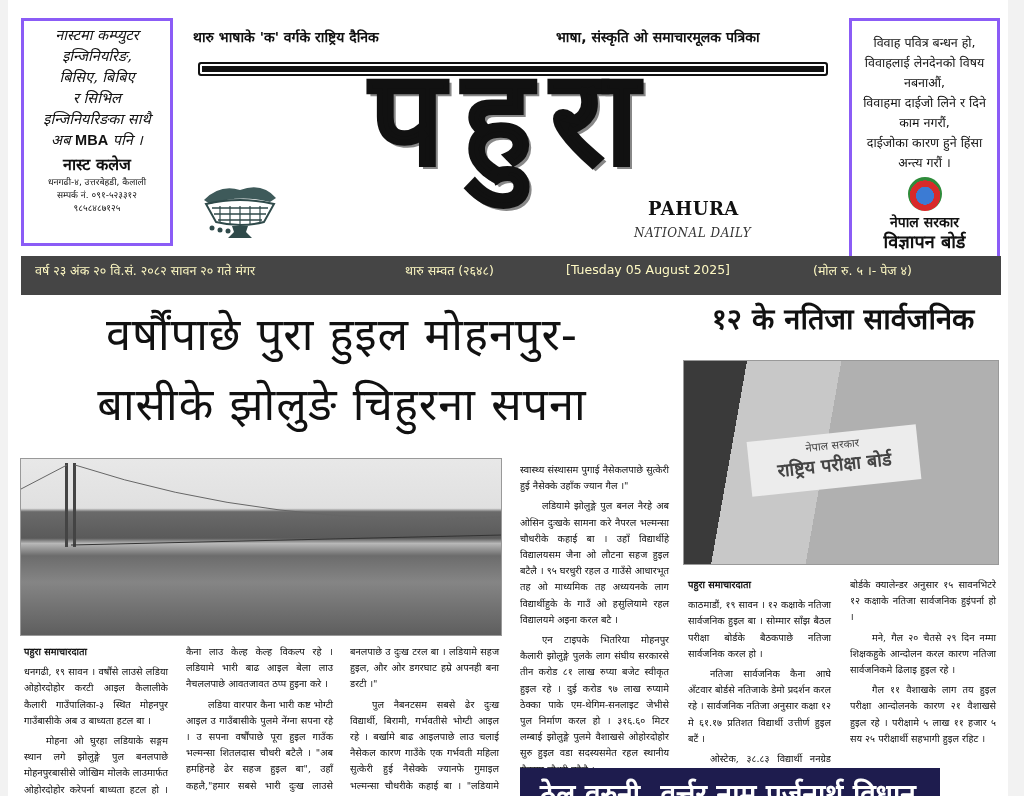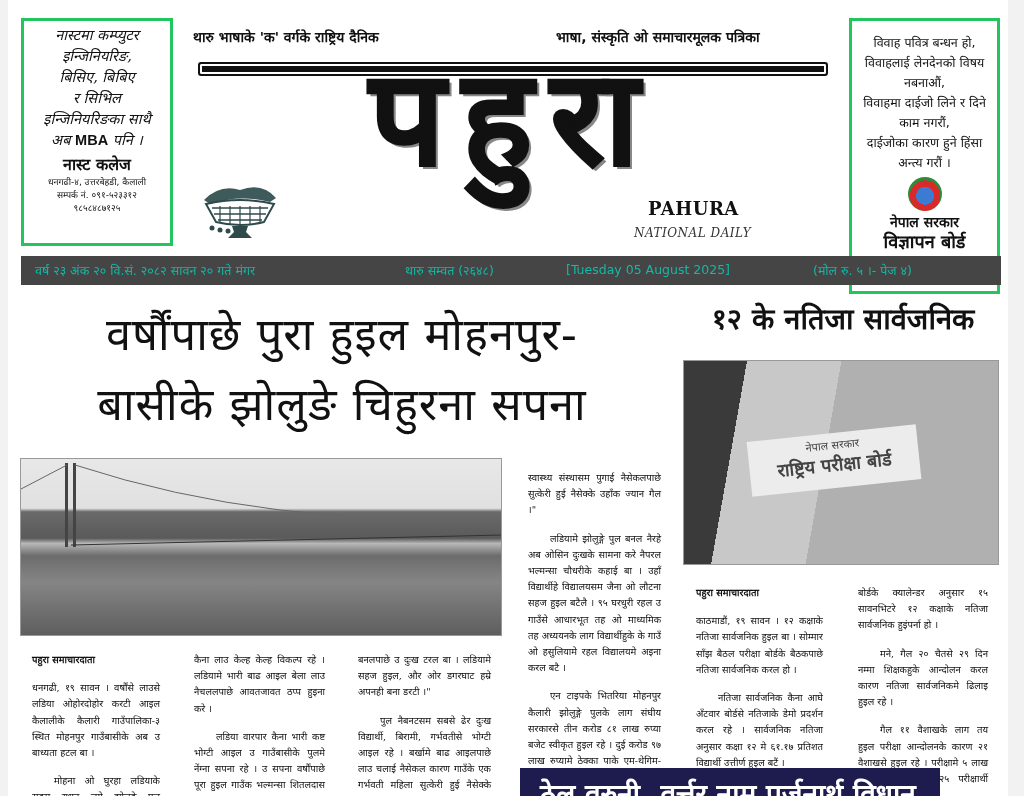--- a/index.html
+++ b/index.html
@@ -1,21 +1,21 @@
 <!DOCTYPE html>
 <html><head>
 <meta charset="utf-8">
 <style>
   * { box-sizing: border-box; margin: 0; padding: 0; }
   html, body { width: 1024px; height: 796px; overflow: hidden; background: #f2f2f2; }
   body { font-family: "DejaVu Sans", sans-serif; color: #111; position: relative; }
   .page { position: absolute; left: 8px; top: 0; width: 1000px; height: 796px; background: #fff; }
 
   
-  .ad { position: absolute; border: 3px solid #22c55e; background: #fff; text-align: center; }
+  .ad { position: absolute; border: 3px solid #8b5cf6; background: #fff; text-align: center; }
   .ad-left { left: 13px; top: 18px; width: 152px; height: 228px; padding: 4px 3px; }
   .ad-left .l { font-family: "DejaVu Serif", serif; font-style: italic; font-size: 14.5px; line-height: 21px; }
   .ad-left .strong { font-weight: bold; font-style: normal; font-family: Liberation Sans, sans-serif; }
   .ad-left .name { font-weight: bold; font-size: 16px; margin-top: 3px; line-height: 22px; }
   .ad-left .small { font-size: 9px; line-height: 13px; }
   .ad-right { left: 841px; top: 18px; width: 151px; height: 276px; padding: 12px 2px; }
   .ad-right .l { font-size: 12.5px; line-height: 20px; }
   .ad-right .emblem { width: 34px; height: 34px; margin: 4px auto 2px; border-radius: 50%; background: radial-gradient(circle at 50% 55%, #3b7bd4 0 35%, #d82a2a 36% 60%, #2e8b3a 61% 100%); }
   .ad-right .gov { font-weight: bold; font-size: 14px; line-height: 18px; }
   .ad-right .board { font-weight: bold; font-size: 18px; line-height: 22px; }
@@ -24,38 +24,38 @@
   .tag-left { position: absolute; left: 185px; top: 27px; font-size: 14px; font-weight: bold; }
   .tag-right { position: absolute; left: 548px; top: 27px; font-size: 14px; font-weight: bold; }
   .mast { position: absolute; left: 190px; top: 58px; width: 630px; height: 128px; }
   .mast-bar { position: absolute; left: 0; top: 4px; width: 630px; height: 14px; background: #111; border: 2px solid #111; box-shadow: inset 0 0 0 2px #fff, inset 0 0 0 3px #111; border-radius: 3px; }
   .mast-text { position: absolute; left: 0; top: -40px; width: 630px; text-align: center; font-family: "DejaVu Serif", serif; font-weight: bold; font-size: 132px; letter-spacing: 18px; color: #111; -webkit-text-stroke: 2px #111; text-shadow: 3px 3px 0 #888; line-height: 200px; }
   .emblem-basket { position: absolute; left: 182px; top: 180px; width: 100px; height: 62px; }
   .pahura { position: absolute; left: 640px; top: 198px; font-family: "DejaVu Serif", serif; font-weight: bold; font-size: 18px; letter-spacing: 0.5px; }
   .national { position: absolute; left: 626px; top: 226px; font-family: "DejaVu Serif", serif; font-style: italic; font-size: 12px; letter-spacing: 0.5px; color: #333; }
 
   
-  .datebar { position: absolute; left: 13px; top: 256px; width: 980px; height: 29px; background: #454545; color: #14b8a6; font-size: 12.5px; }
+  .datebar { position: absolute; left: 13px; top: 256px; width: 980px; height: 39px; background: #454545; color: #fef9c3; font-size: 12.5px; }
   .datebar span { position: absolute; top: 6px; white-space: nowrap; }
 
   
   .hl-main { position: absolute; left: 14px; top: 300px; width: 640px; text-align: center; font-size: 45px; font-weight: normal; line-height: 70px; letter-spacing: 1px; }
   .hl-side { position: absolute; left: 680px; top: 298px; width: 310px; text-align: center; font-size: 29px; font-weight: bold; }
 
   
   .photo { position: absolute; border: 1px solid #999; overflow: hidden; }
   .photo-bridge { left: 12px; top: 458px; width: 482px; height: 178px; background: linear-gradient(#e8e8e8 0%, #e0e0e0 28%, #6a6a6a 30%, #5a5a5a 45%, #b8b8b8 48%, #6c6c6c 55%, #858585 70%, #5e5e5e 100%); }
   .photo-board { left: 675px; top: 360px; width: 316px; height: 205px; background: linear-gradient(100deg, #3a3a3a 0 18%, #c8c8c8 18% 45%, #b0b0b0 45% 100%); }
   .banner { position: absolute; left: 65px; top: 72px; width: 170px; height: 55px; background: #ececec; transform: rotate(-6deg); text-align: center; color: #444; }
   .banner .b1 { font-size: 11px; margin-top: 4px; }
   .banner .b2 { font-size: 18px; font-weight: bold; }
 
   
   .col { position: absolute; font-family: "DejaVu Serif", serif; font-size: 9.6px; line-height: 16.2px; text-align: justify; color: #111; }
-  .col p { margin: 12px; }
+  .col p { margin: 4px; }
   .col .indent { text-indent: 22px; }
   .byline { font-weight: bold; }
   .continued { font-style: italic; float: right; }
   .c1 { left: 12px; top: 640px; width: 152px; }
   .c2 { left: 174px; top: 640px; width: 155px; }
   .c3 { left: 338px; top: 640px; width: 157px; }
   .c4 { left: 508px; top: 458px; width: 157px; }
   .c5 { left: 676px; top: 573px; width: 151px; }
   .c6 { left: 838px; top: 573px; width: 154px; }
 

